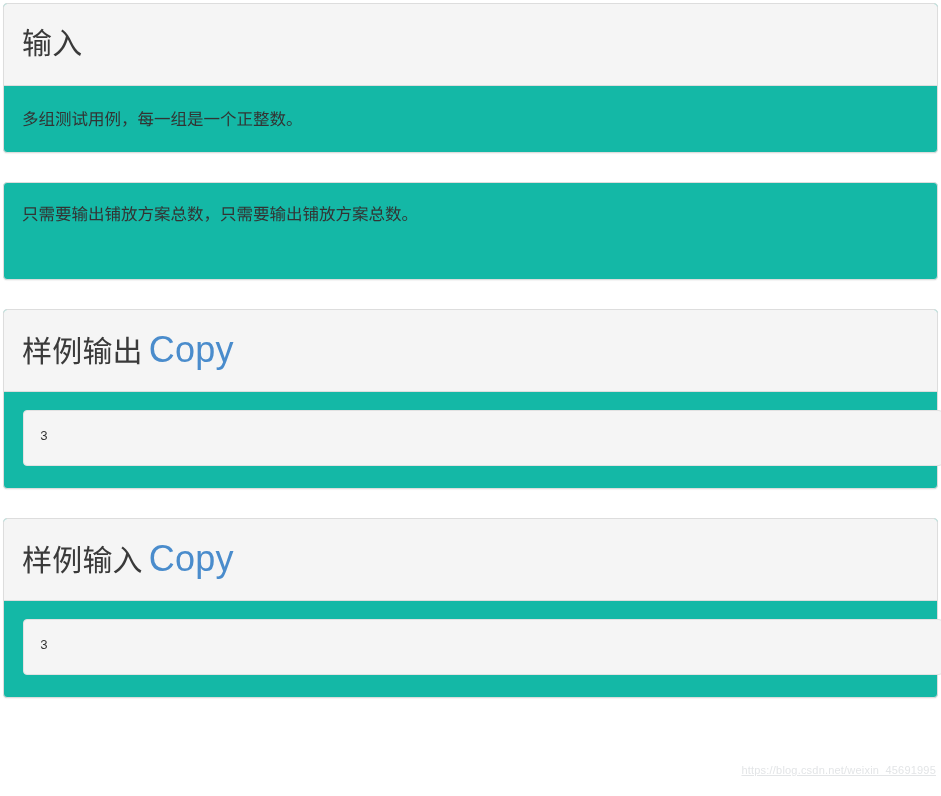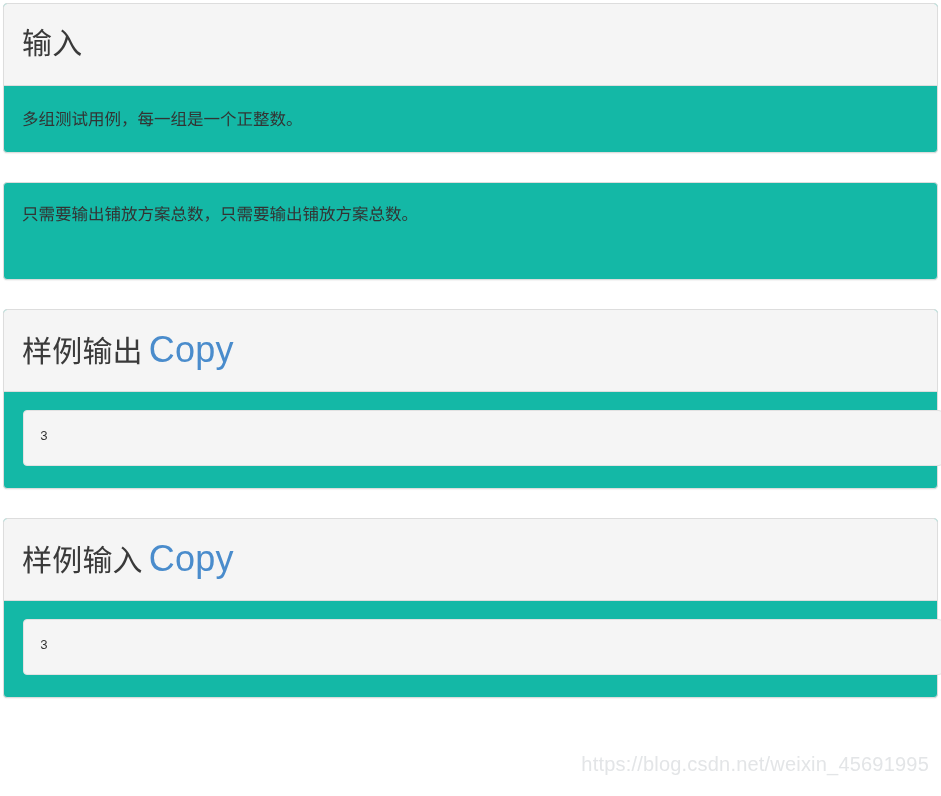--- a/index.html
+++ b/index.html
@@ -100,28 +100,29 @@
     box-sizing: border-box;
     width: 920px;
     min-height: 56px;
     white-space: pre;
     overflow: hidden;
   }
 
   
   .watermark {
     position: absolute;
-    right: 12px;
+    right: 5px;
     bottom: 20px;
-    font-size: 20px;
+    font-size: 11px;
     color: #e3e5e7;
     letter-spacing: 0.2px;
     white-space: nowrap;
     pointer-events: none;
     user-select: none;
+    text-decoration: underline;
   }
 
   
   #panel-input   .panel-heading { height: 82px; }
   #panel-output  .panel-heading { height: 82px; }
   #panel-sample-input  .panel-heading { height: 82px; }
   #panel-sample-output .panel-heading { height: 82px; }
 
   #panel-input .panel-body   { height: 66px; padding-top: 18px; }
   #panel-output .panel-body  { height: 96px; padding-top: 16px; }

